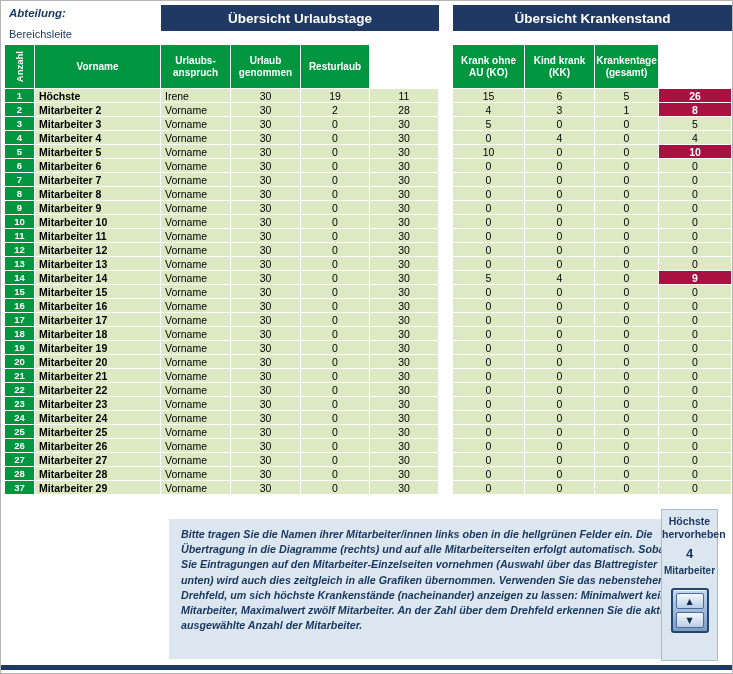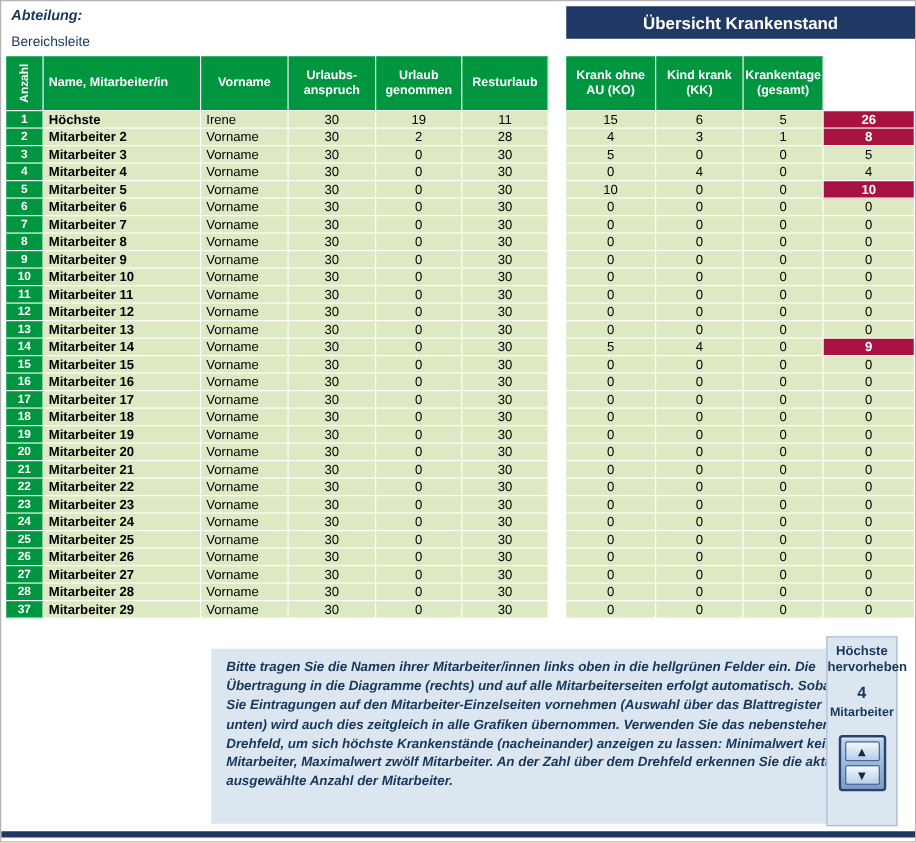--- a/index.html
+++ b/index.html
@@ -60,25 +60,25 @@
   .bottom-line { position: absolute; left: 0; top: 664px; width: 733px; height: 5px; background: #1F3864; }
 </style>
 </head>
 <body>
 
 <div class="sheet">
 
   <div class="abteilung">Abteilung:</div>
   <div class="bereich">Bereichsleite</div>
 
+  <div class="banner banner-left">Übersicht Urlaubstage</div>
   <div class="banner banner-right">Übersicht Krankenstand</div>
 
   <div class="ghead lheader">
     <div class="hcell"><span class="vtext">Anzahl</span></div>
-    <div class="hcell name-h">Name, Mitarbeiter/in</div>
     <div class="hcell">Vorname</div>
     <div class="hcell">Urlaubs-
 anspruch</div>
     <div class="hcell">Urlaub
 genommen</div>
     <div class="hcell">Resturlaub</div>
   </div>
 
   <div class="ghead rheader">
     <div class="hcell">Krank ohne

